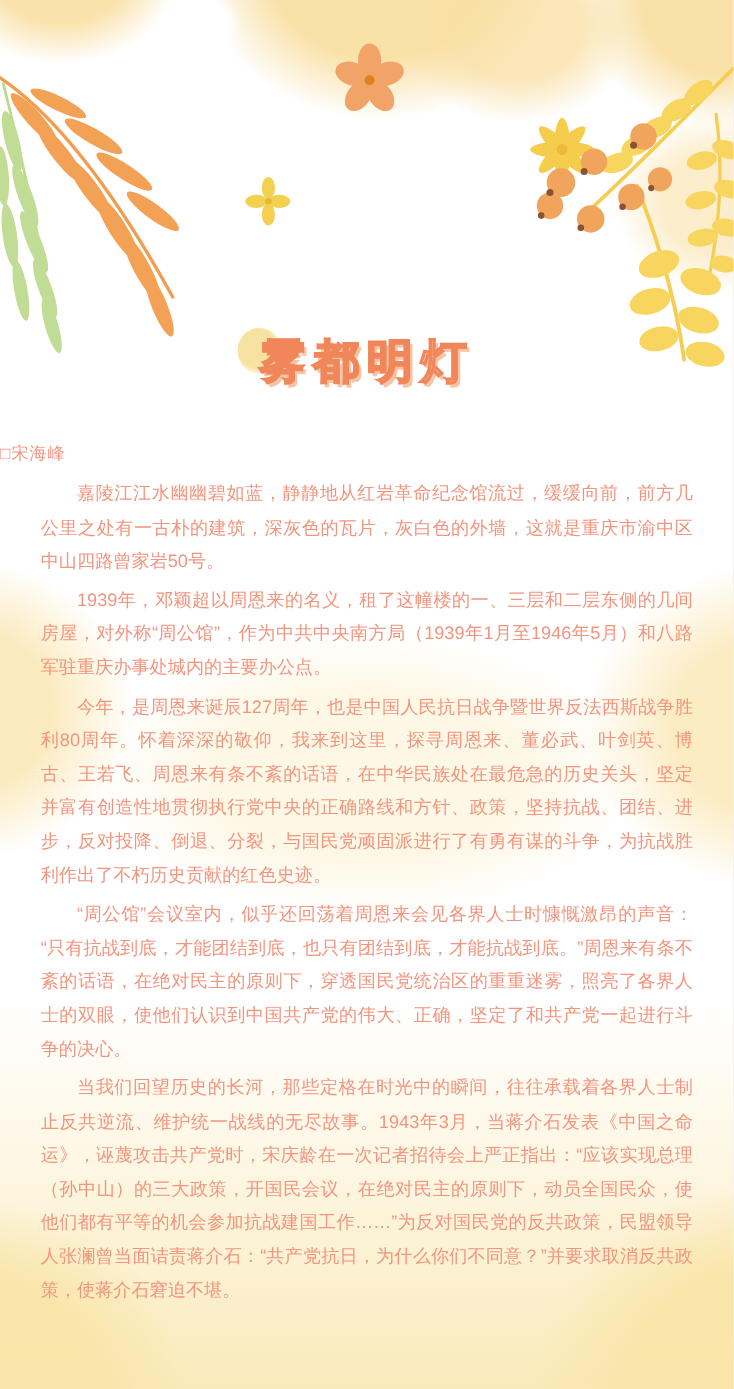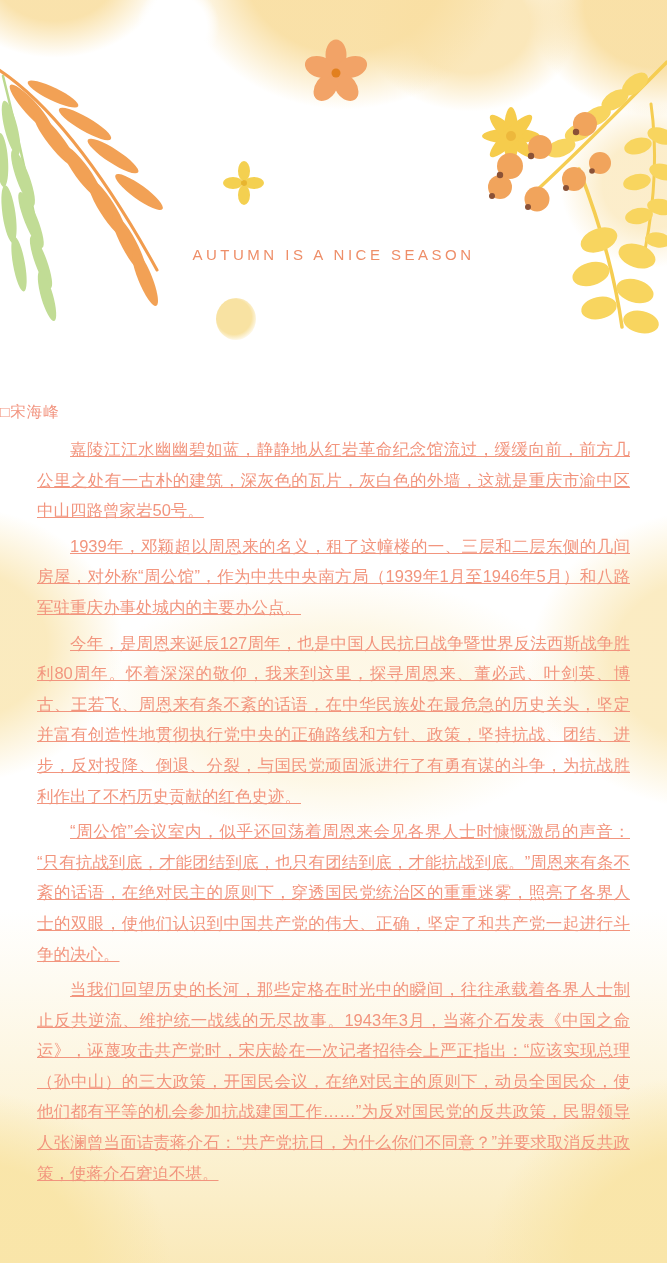--- a/index.html
+++ b/index.html
@@ -68,21 +68,20 @@
   }
   .article{
     position:absolute;top:434px;left:37px;right:37px;
     font-size:16.5px;line-height:30.6px;
     color:#F2957E;
     text-align:justify;
   }
   .article p{
     margin:0 0 5px 0;
     text-indent:2em;
-    text-decoration:underline;
   }
 </style>
 </head>
 <body>
 
 <div class="page">
 
   <svg class="deco deco-left" width="182" height="268" viewBox="0 0 182 268">
     <g fill="none" stroke="#F19C4E" stroke-width="3" stroke-linecap="round">
       <path d="M2,14 C44,42 96,98 160,214"></path>
@@ -181,24 +180,24 @@
   <svg class="deco deco-smallflower" width="46" height="48" viewBox="0 0 46 48">
     <g fill="#F4D050">
       <ellipse cx="23" cy="13" rx="6" ry="10"></ellipse>
       <ellipse cx="33" cy="25" rx="10" ry="6"></ellipse>
       <ellipse cx="23" cy="37" rx="6" ry="10"></ellipse>
       <ellipse cx="12" cy="25" rx="10" ry="6"></ellipse>
     </g>
     <circle cx="23" cy="25" r="3" fill="#E8B52F"></circle>
   </svg>
 
-  <div class="tagline">AUTUMN IS A NICE SEASON</div>
 
   <div class="title-row">
     <span class="title-dot"></span>
+    <h1 class="page-title">雾都明灯</h1>
   </div>
 
   <div class="author">□宋海峰</div>
 
   <div class="article">
       <p>嘉陵江江水幽幽碧如蓝，静静地从红岩革命纪念馆流过，缓缓向前，前方几公里之处有一古朴的建筑，深灰色的瓦片，灰白色的外墙，这就是重庆市渝中区中山四路曾家岩50号。</p>
       <p>1939年，邓颖超以周恩来的名义，租了这幢楼的一、三层和二层东侧的几间房屋，对外称“周公馆”，作为中共中央南方局（1939年1月至1946年5月）和八路军驻重庆办事处城内的主要办公点。</p>
       <p>今年，是周恩来诞辰127周年，也是中国人民抗日战争暨世界反法西斯战争胜利80周年。怀着深深的敬仰，我来到这里，探寻周恩来、董必武、叶剑英、博古、王若飞、周恩来有条不紊的话语，在中华民族处在最危急的历史关头，坚定并富有创造性地贯彻执行党中央的正确路线和方针、政策，坚持抗战、团结、进步，反对投降、倒退、分裂，与国民党顽固派进行了有勇有谋的斗争，为抗战胜利作出了不朽历史贡献的红色史迹。</p>
       <p>“周公馆”会议室内，似乎还回荡着周恩来会见各界人士时慷慨激昂的声音：“只有抗战到底，才能团结到底，也只有团结到底，才能抗战到底。”周恩来有条不紊的话语，在绝对民主的原则下，穿透国民党统治区的重重迷雾，照亮了各界人士的双眼，使他们认识到中国共产党的伟大、正确，坚定了和共产党一起进行斗争的决心。</p>
       <p>当我们回望历史的长河，那些定格在时光中的瞬间，往往承载着各界人士制止反共逆流、维护统一战线的无尽故事。1943年3月，当蒋介石发表《中国之命运》，诬蔑攻击共产党时，宋庆龄在一次记者招待会上严正指出：“应该实现总理（孙中山）的三大政策，开国民会议，在绝对民主的原则下，动员全国民众，使他们都有平等的机会参加抗战建国工作……”为反对国民党的反共政策，民盟领导人张澜曾当面诘责蒋介石：“共产党抗日，为什么你们不同意？”并要求取消反共政策，使蒋介石窘迫不堪。</p>

